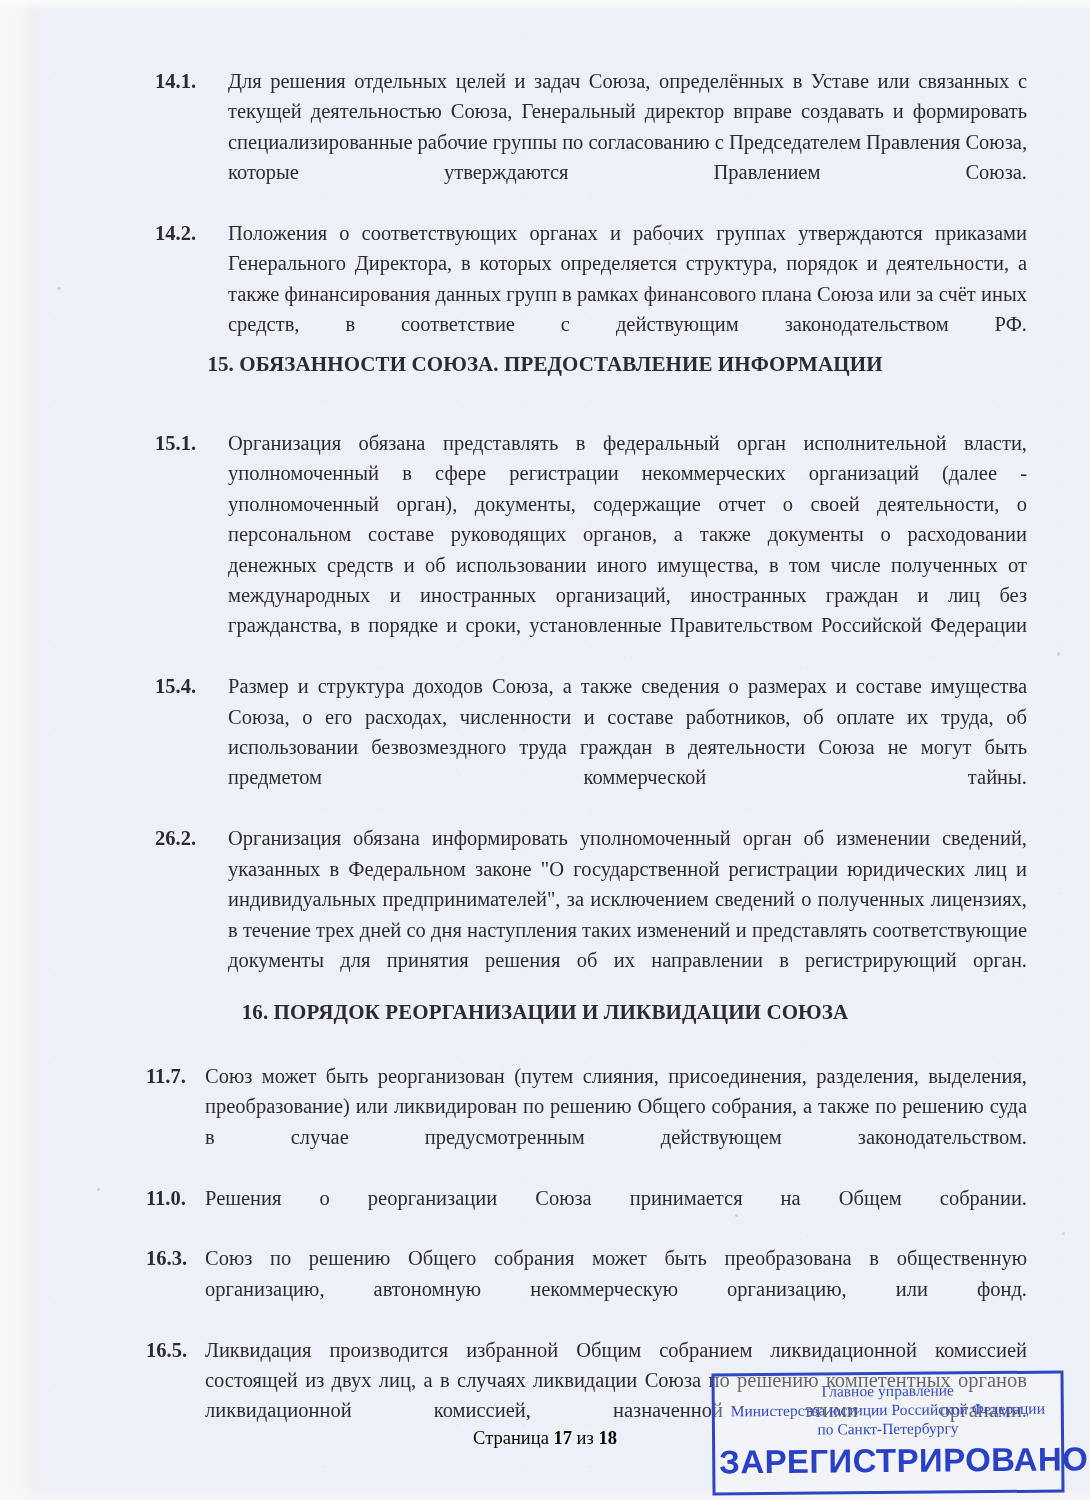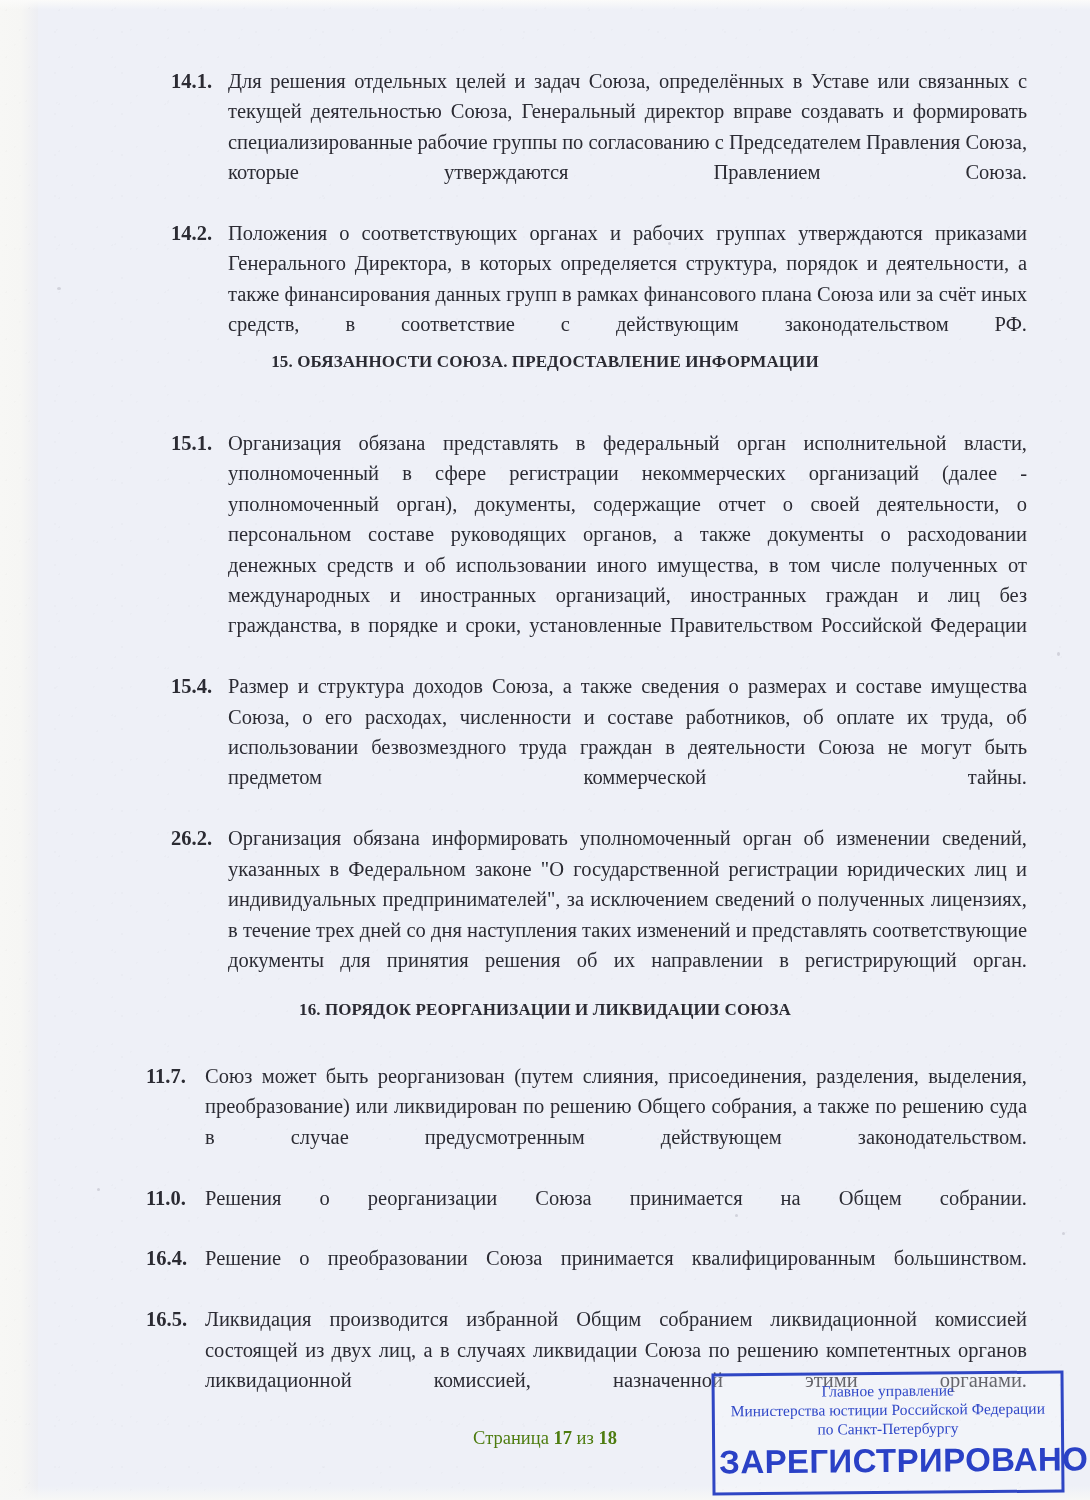--- a/index.html
+++ b/index.html
@@ -89,46 +89,46 @@
   }
   
   .clause .body::after {
     content: "";
     display: inline-block;
     width: 100%;
   }
 
   
   .block-a { position: absolute; left: 155px; width: 872px; }
-  .block-a .num  { width: 73px; text-align: center; }
+  .block-a .num  { width: 73px; }
   .block-a .body { }
 
   
   .block-b { position: absolute; left: 146px; width: 881px; }
   .block-b .num  { width: 59px; }
 
   
   .section-heading {
     position: absolute;
     width: 1090px;
     left: 0;
     text-align: center;
     font-weight: bold;
-    font-size: 17px;
+    font-size: 21px;
     letter-spacing: .1px;
   }
 
   
   .footer {
     position: absolute;
     left: 0;
     width: 1090px;
     text-align: center;
     font-size: 18.5px;
-    color: #4d7c0f;
+    color: #000000;
   }
   .footer b { font-weight: bold; }
 
   
   .stamp {
     position: absolute;
     left: 712px;
     top: 1372px;
     width: 352px;
     height: 122px;
@@ -228,25 +228,25 @@
       <div class="clause">
         <span class="num">11.7.</span>
         <span class="body">Союз может быть реорганизован (путем слияния, присоединения, разделения, выделения, преобразование) или ликвидирован по решению Общего собрания, а также по решению суда в случае предусмотренным действующем законодательством.</span>
       </div>
 
       <div class="clause">
         <span class="num">11.0.</span>
         <span class="body">Решения о реорганизации Союза  принимается на Общем собрании.</span>
       </div>
 
-
-      <div class="clause">
-        <span class="num">16.4.</span>
-        <span class="body">Решение о преобразовании Союза принимается квалифицированным большинством.</span>
-      </div>
+      <div class="clause">
+        <span class="num">16.3.</span>
+        <span class="body">Союз по решению Общего собрания может быть преобразована в общественную организацию, автономную некоммерческую организацию, или фонд.</span>
+      </div>
+
 
       <div class="clause">
         <span class="num">16.5.</span>
         <span class="body">Ликвидация производится избранной Общим собранием ликвидационной комиссией состоящей из двух лиц, а в случаях ликвидации Союза по решению компетентных органов ликвидационной комиссией, назначенной этими органами.</span>
       </div>
 
     </div>
 
     <div class="footer" style="top:1428px;">
       <span>Страница</span>

